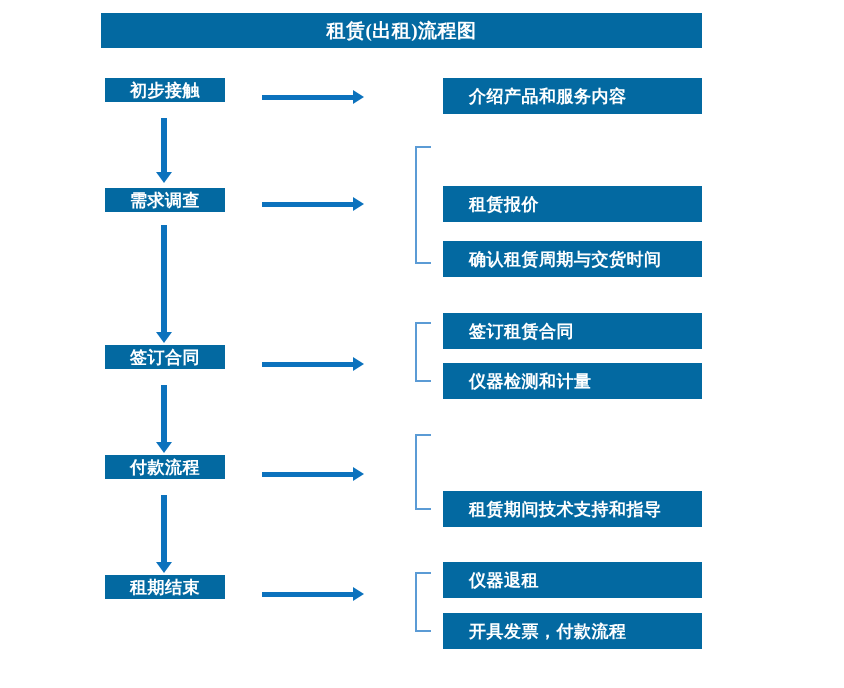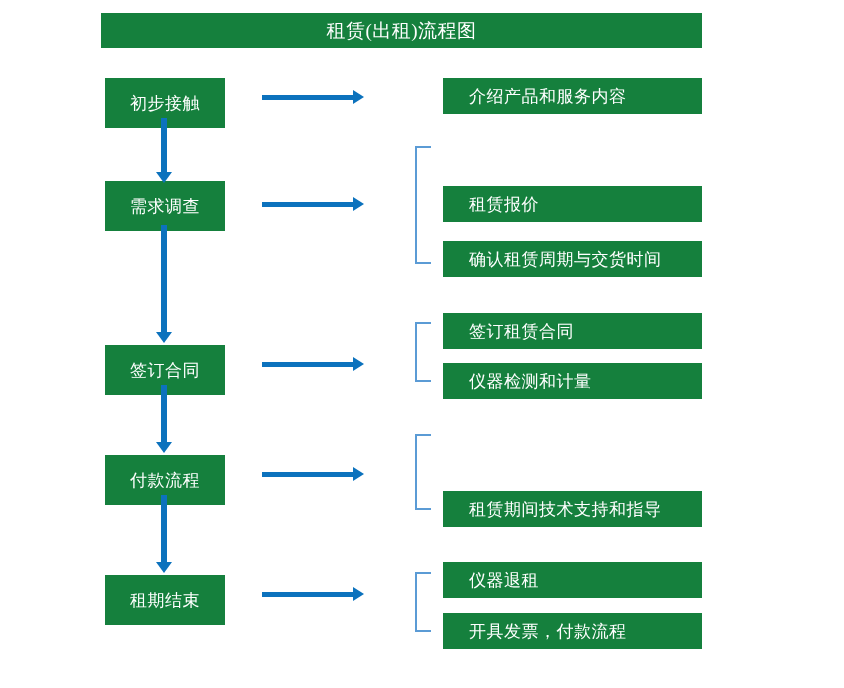--- a/index.html
+++ b/index.html
@@ -16,41 +16,41 @@
   }
   #canvas {
     position: absolute;
     left: 0;
     top: 0;
     width: 844px;
     height: 688px;
   }
   .node {
     position: absolute;
-    background: #15803d;
+    background: #0369a1;
     color: #ffffff;
-    font-weight: normal;
+    font-weight: bold;
     display: flex;
     align-items: center;
     box-sizing: border-box;
     white-space: nowrap;
     letter-spacing: 0.5px;
   }
   .title-bar {
     left: 101px;
     top: 13px;
     width: 601px;
     height: 35px;
     justify-content: center;
     font-size: 19px;
   }
   .stage-node {
     left: 105px;
     width: 120px;
-    height: 50px;
+    height: 24px;
     justify-content: center;
     font-size: 17px;
   }
   .detail-node {
     left: 443px;
     width: 259px;
     height: 36px;
     justify-content: flex-start;
     padding-left: 26px;
     font-size: 17px;
@@ -109,21 +109,21 @@
   }
 </style>
 </head>
 <body>
 
 <div id="canvas">
 
   <div class="node title-bar">租赁(出租)流程图</div>
 
   <div class="node stage-node" style="top:78px">初步接触</div>
-  <div class="node stage-node" style="top:181px">需求调查</div>
+  <div class="node stage-node" style="top:188px">需求调查</div>
   <div class="node stage-node" style="top:345px">签订合同</div>
   <div class="node stage-node" style="top:455px">付款流程</div>
   <div class="node stage-node" style="top:575px">租期结束</div>
 
   <div class="node detail-node" style="top:78px">介绍产品和服务内容</div>
   <div class="node detail-node" style="top:241px">确认租赁周期与交货时间</div>
   <div class="node detail-node" style="top:186px">租赁报价</div>
   <div class="node detail-node" style="top:313px">签订租赁合同</div>
   <div class="node detail-node" style="top:363px">仪器检测和计量</div>
   <div class="node detail-node" style="top:491px">租赁期间技术支持和指导</div>

